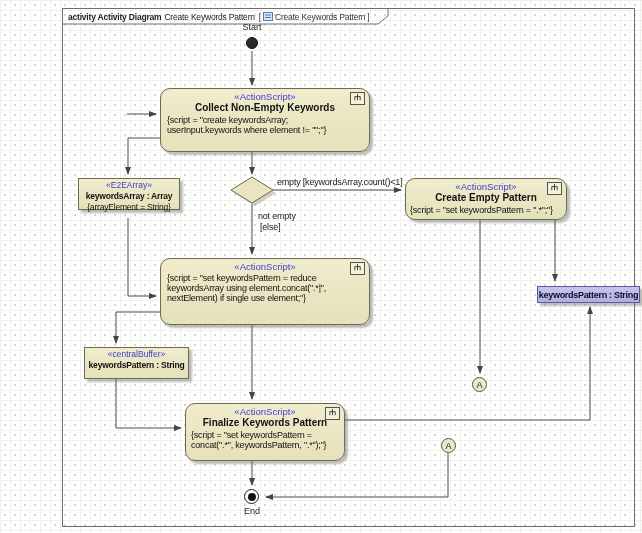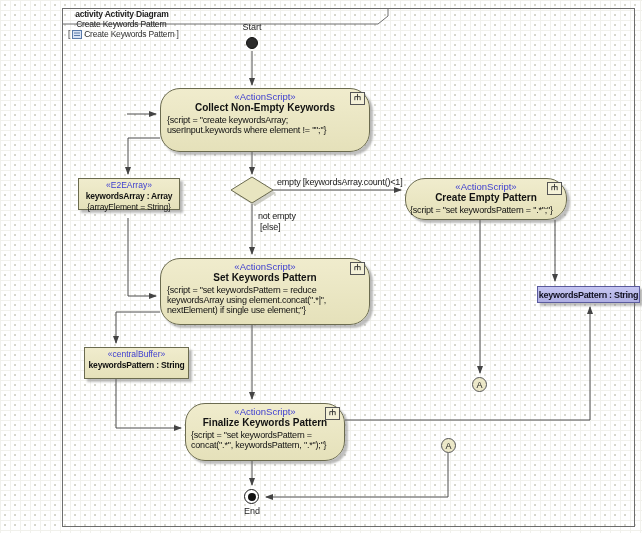--- a/index.html
+++ b/index.html
@@ -20,31 +20,31 @@
     position:absolute;left:62px;top:8px;width:571px;height:517px;
     border:1px solid #6e6e6e;z-index:0;background:transparent;
   }
   svg.wires{position:absolute;left:0;top:0;z-index:1;pointer-events:none;}
   svg.wires .edge{stroke:#4d4d4d;stroke-width:1;fill:none;}
   svg.wires .tabline{stroke:#6e6e6e;stroke-width:1;fill:none;}
 
   .tab{
     position:absolute;left:63px;top:9px;height:15px;z-index:2;
     display:flex;align-items:center;padding-left:5px;
-    font-size:8.5px;letter-spacing:-0.2px;color:#222;white-space:nowrap;flex-direction:column;
+    font-size:8.5px;letter-spacing:-0.2px;color:#222;white-space:nowrap;
   }
   .tab-bold{font-weight:bold;margin-right:3px;}
   .tab-name{margin-right:4px;}
   .tab-bracket{color:#333;display:flex;align-items:center;gap:2px;}
   .diagram-icon{display:inline-block;line-height:0;}
 
   .node{position:absolute;z-index:2;box-sizing:border-box;}
   .action{
     background:linear-gradient(#f0eccd,#e5e1ba);
-    border:1px solid #6b6b4f;border-radius:20px;
+    border:1px solid #6b6b4f;border-radius:10px;
     box-shadow:3px 3px 2px rgba(110,110,110,0.45);
     padding-top:2px;text-align:center;
   }
   .stereo{font-size:9.5px;color:#3d3dd0;line-height:11px;}
   .aname{font-size:10px;font-weight:bold;color:#111;line-height:12px;}
   .script{font-size:9px;color:#111;text-align:left;padding:1px 0 0 6px;line-height:10px;letter-spacing:-0.2px;}
   .rake{
     position:absolute;top:3px;right:4px;width:13px;height:11px;
     border:1px solid #555;background:#f4f1d8;line-height:0;
   }
@@ -177,21 +177,20 @@
     <div class="script" style="padding-left:4px;">
       <div>{script = "set keywordsPattern = ".*";"}</div>
     </div>
   </div>
 
   <div class="node action" style="left:160px;top:258px;width:210px;height:67px;">
     <div class="rake"><svg viewBox="0 0 10 10">
           <path d="M5 1 V4 M2 4 H8 M2 4 V8 M5 4 V8 M8 4 V8"></path>
         </svg></div>
     <div class="stereo">«ActionScript»</div>
-    <div class="aname">Set Keywords Pattern</div>
     <div class="script">
       <div>{script = "set keywordsPattern = reduce</div>
       <div>keywordsArray using element.concat(".*|",</div>
       <div>nextElement) if single use element;"}</div>
     </div>
   </div>
 
   <div class="node pin" style="left:537px;top:286px;width:103px;height:17px;">
     <span>keywordsPattern : String</span>
   </div>

